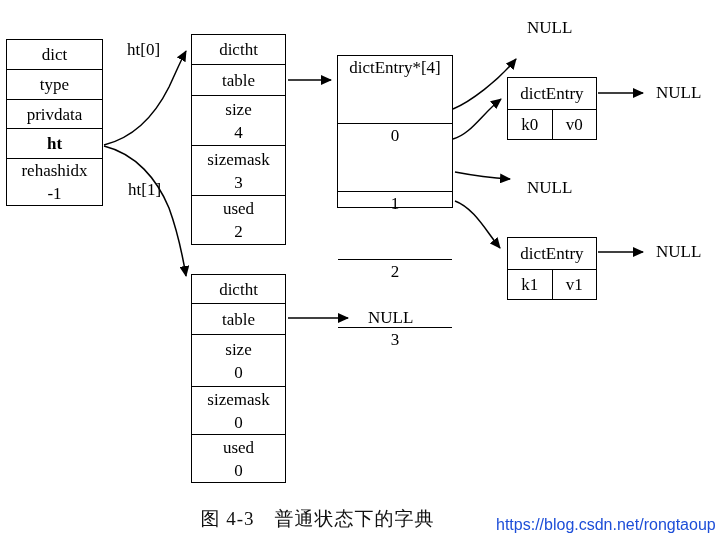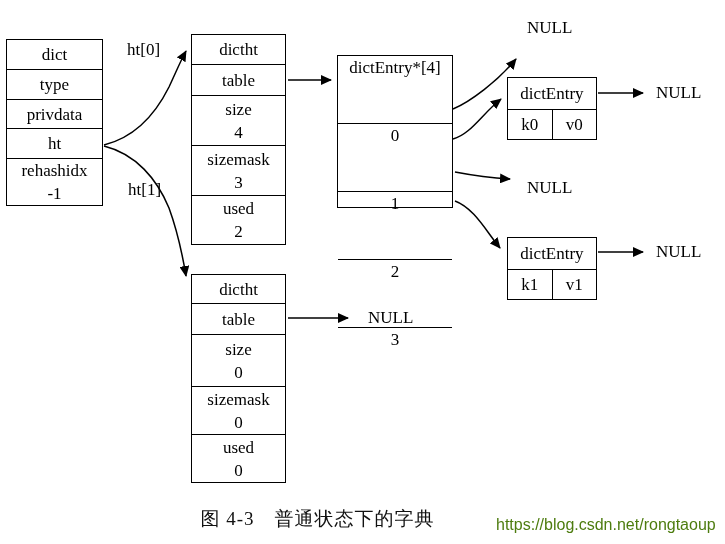--- a/index.html
+++ b/index.html
@@ -25,21 +25,21 @@
     font-size:17px; box-sizing:border-box;
   }
   .entry-kv .kv-cell.v { border-left:1.6px solid #000; }
   .float-label { position:absolute; font-size:17px; white-space:nowrap; }
   .caption {
     position:absolute; left:0; top:506px; width:635px; text-align:center;
     font-size:19px; letter-spacing:1px; color:#111;
   }
   .watermark {
     position:absolute; left:496px; top:516px; font-size:16px;
-    font-family:"Liberation Sans","DejaVu Sans",sans-serif; color:#4d7c0f;
+    font-family:"Liberation Sans","DejaVu Sans",sans-serif; color:#1d4ed8;
     white-space:nowrap;
   }
 </style>
 </head>
 <body>
 
 <div class="canvas">
 
   <svg class="arrows" viewBox="0 0 725 544">
     <defs>
@@ -56,21 +56,21 @@
     <path d="M455,201 C474,208 486,231 500,248" fill="none" stroke="#000" stroke-width="1.5" marker-end="url(#ah)"></path>
     <path d="M598,93 H643" fill="none" stroke="#000" stroke-width="1.5" marker-end="url(#ah)"></path>
     <path d="M598,252 H643" fill="none" stroke="#000" stroke-width="1.5" marker-end="url(#ah)"></path>
     <path d="M288,318 H348" fill="none" stroke="#000" stroke-width="1.5" marker-end="url(#ah)"></path>
   </svg>
 
   <div class="box" style="left:6px; top:39px; width:97px; height:167px;">
     <div class="cell" style="height:30px;">dict</div>
     <div class="cell" style="height:30px;">type</div>
     <div class="cell" style="height:30px;">privdata</div>
-    <div class="cell" style="height:30px;">ht</div>
+    <div class="cell" style="height:30px;font-weight:bold;">ht</div>
     <div class="cell" style="flex:1;">
       <div>rehashidx</div>
       <div>-1</div>
     </div>
   </div>
 
   <div class="float-label" style="left:127px; top:40px;">ht[0]</div>
   <div class="float-label" style="left:128px; top:148px;margin-top:32px;">ht[1]</div>
 
   <div class="box" style="left:191px; top:34px; width:95px; height:211px;">

